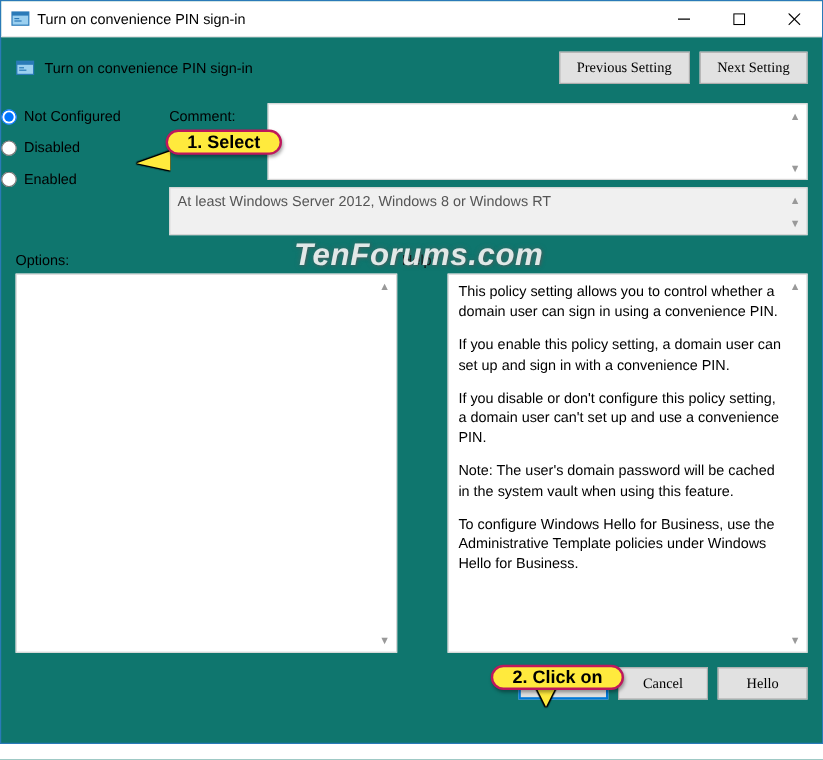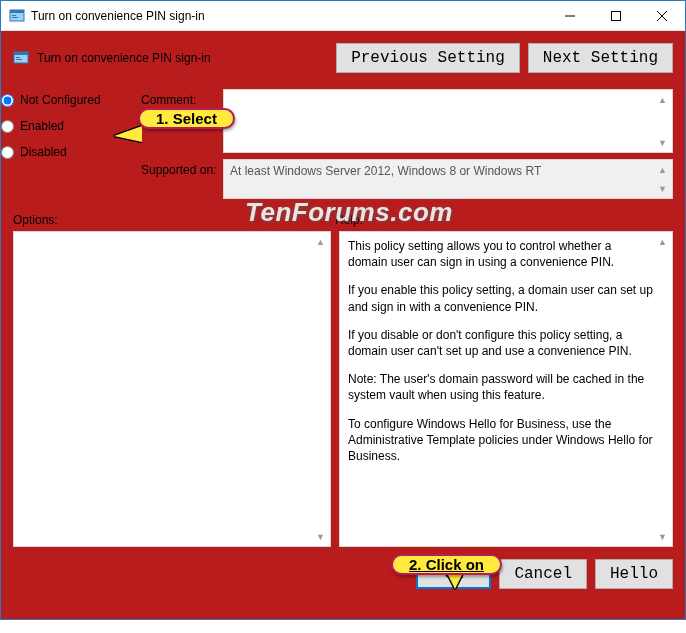--- a/index.html
+++ b/index.html
@@ -1,60 +1,60 @@
 <!DOCTYPE html>
 <html><head>
 <meta charset="utf-8">
 <style>
 * { box-sizing: border-box; margin: 0; padding: 0; }
 body { font-family: "Segoe UI", Tahoma, sans-serif; font-size: 12px; background: #fff; }
-.window { width: 686px; height: 620px; border: 1px solid #2a7ab8; position: relative; background: #b91c1c; }
+.window { width: 686px; height: 620px; border: 1px solid #2a7ab8; position: relative; background: #0f766e; }
 
 .titlebar { height: 30px; background: #fff; display: flex; align-items: center; border-bottom: 1px solid #e5e5e5; }
 .titlebar-icon { width: 16px; height: 16px; margin: 0 6px 0 8px; display: flex; align-items: center; justify-content: center; }
 .titlebar-icon svg { width: 16px; height: 16px; }
 .titlebar-title { flex: 1; font-size: 12px; color: #000; }
 .titlebar-controls { display: flex; height: 100%; }
 .tctrl { width: 46px; height: 30px; display: flex; align-items: center; justify-content: center; color: #000; }
 
 .toprow { display: flex; align-items: center; padding: 12px 12px 8px 12px; }
 .small-icon { width: 16px; height: 16px; margin-right: 8px; }
 .page-title { font-size: 12px; color: #000; flex: 1; }
 .nav-buttons { display: flex; gap: 8px; }
-.btn { background: #e1e1e1; border: 1px solid #adadad; padding: 5px 14px; font-size: 16px; font-family: Liberation Mono, monospace; cursor: pointer; min-width: 75px; }
+.btn { background: #e1e1e1; border: 1px solid #adadad; padding: 5px 14px; font-size: 12px; font-family: Liberation Serif, serif; cursor: pointer; min-width: 75px; }
 .btn.focused { border: 2px solid #0078d7; padding: 4px 13px; }
 
 .config-area { display: flex; padding: 8px 12px 4px 0; position: relative; }
 .radios { width: 140px; padding-top: 4px; }
 .radio-row { display: flex; align-items: center; margin-bottom: 12px; cursor: pointer; }
 .radio-row input { margin-right: 6px; }
 .fields { flex: 1; }
 .field-row { display: flex; margin-bottom: 6px; }
 .field-label { width: 82px; padding-top: 4px; color: #000; }
 .textarea-box { flex: 1; border: 1px solid #d6d6d6; background: #fff; position: relative; min-height: 64px; padding: 4px; font-family: inherit; font-size: 12px; resize: none; }
 .sup-box { flex: 1; border: 1px solid #d6d6d6; background: #f0f0f0; padding: 4px 6px; position: relative; min-height: 40px; color: #555; }
 .scroll-arrow { position: absolute; right: 2px; width: 15px; height: 15px; display: flex; align-items: center; justify-content: center; color: #999; font-size: 9px; }
 .scroll-arrow.up { top: 2px; }
 .scroll-arrow.down { bottom: 2px; }
 
 .labels-row { display: flex; padding: 4px 12px 2px 12px; }
 .labels-row .opt { width: 322px; }
 .panels { display: flex; padding: 2px 12px 6px 12px; gap: 8px; }
 .panel { border: 1px solid #d6d6d6; background: #fff; height: 316px; position: relative; padding: 6px 18px 6px 8px; overflow: hidden; }
 .panel.options { width: 318px; }
-.panel.help { flex: 1; }
+.panel.help { flex: 1; margin-left: 34px; }
 .help-text p { margin-bottom: 12px; color: #000; line-height: 1.35; }
 
 .footer { display: flex; justify-content: flex-end; gap: 8px; padding: 6px 12px 10px 12px; position: relative; }
 
 .callout { position: absolute; background: #ffea3d; border: 2px solid #be185d; border-radius: 14px; padding: 0 16px; font-weight: bold; font-size: 15px; box-shadow: 1px 2px 3px rgba(0,0,0,.35); z-index: 50; white-space: nowrap; }
 .callout-tail { position: absolute; width: 0; height: 0; z-index: 49; }
 .callout1 { top: 107px; left: 137px; }
 .tail1 { top: 125px; left: 113px; border-top: 10px solid transparent; border-bottom: 6px solid transparent; border-right: 28px solid #ffea3d; filter: drop-shadow(-1px 0 0 #000) drop-shadow(0 -1px 0 #000) drop-shadow(0 1px 0 #000); }
-.callout2 { bottom: 44px; left: 390px; text-decoration: underline; }
+.callout2 { bottom: 44px; left: 408px; }
 .tail2 { bottom: 30px; left: 445px; border-left: 9px solid transparent; border-right: 9px solid transparent; border-top: 18px solid #ffea3d; filter: drop-shadow(-1px 0 0 #000) drop-shadow(1px 0 0 #000) drop-shadow(0 1px 0 #000); }
 
 .watermark { position: absolute; top: 196px; left: 12px; right: 0; text-align: center; font-size: 26px; font-weight: bold; font-style: italic; color: rgba(255,255,255,.85); text-shadow: 0 0 4px rgba(100,100,100,.6), 1px 1px 2px rgba(80,80,80,.5); pointer-events: none; z-index: 40; letter-spacing: .5px; }
 </style>
 </head>
 <body>
 
 <div class="window">
 
   <div class="titlebar">
@@ -104,38 +104,37 @@
   </div>
 
   <div class="config-area">
     <div class="radios">
       <label class="radio-row">
         <input type="radio" name="state" checked="" style="">
         <span>Not Configured</span>
       </label>
       <label class="radio-row">
         <input type="radio" name="state" style="">
-        <span>Enabled</span>
+        <span>Disabled</span>
       </label>
       <label class="radio-row">
         <input type="radio" name="state" style="">
-        <span>Disabled</span>
+        <span>Enabled</span>
       </label>
     </div>
     <div class="fields">
       <div class="field-row">
         <div class="field-label">Comment:</div>
         <div class="textarea-box">
           <span></span>
           <span class="scroll-arrow up">▲</span>
           <span class="scroll-arrow down">▼</span>
         </div>
       </div>
       <div class="field-row">
-        <div class="field-label">Supported on:</div>
         <div class="sup-box">
           <span>At least Windows Server 2012, Windows 8 or Windows RT</span>
           <span class="scroll-arrow up">▲</span>
           <span class="scroll-arrow down">▼</span>
         </div>
       </div>
     </div>
   </div>
 
   <div class="labels-row">

